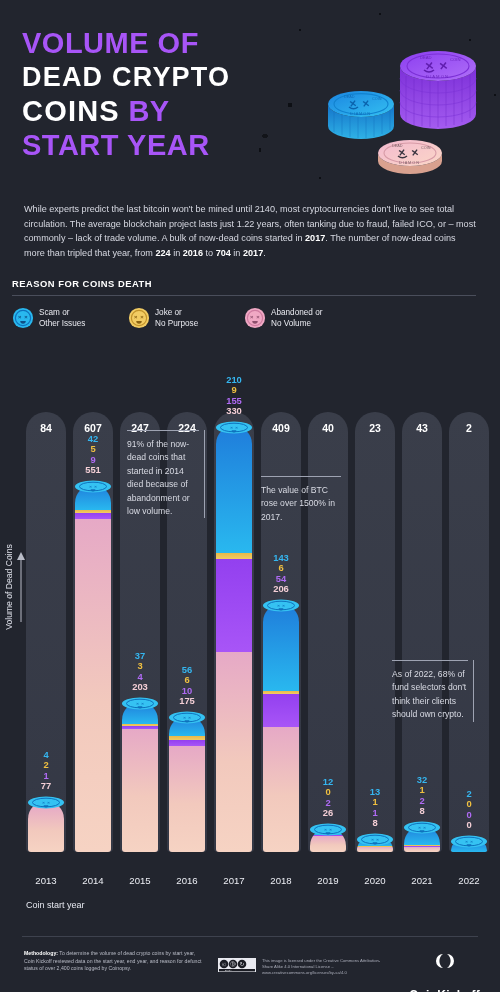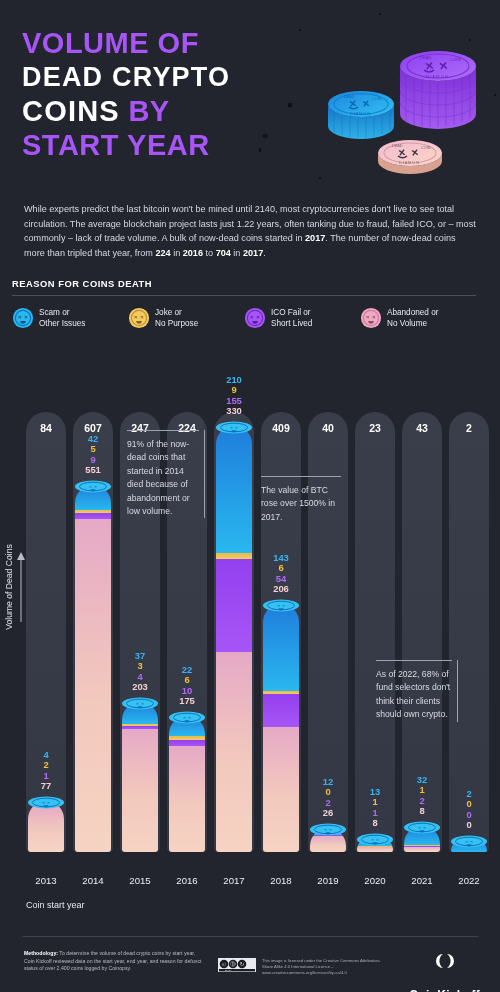--- a/index.html
+++ b/index.html
@@ -281,33 +281,20 @@
         <text x="13.4" y="13" font-size="6.4" font-weight="bold" fill="#8a6312" font-family="'Liberation Sans',sans-serif">×</text>
         <path d="M9 15.3 h6 a3 3 0 0 1 -6 0 z" fill="#8a6312"></path>
       </svg>
       <div class="leg-label">
         <span>Joke or</span><br>
         <span>No Purpose</span>
       </div>
     </div>
     <div class="leg-item">
       <svg class="leg-face" viewBox="0 0 24 24">
-        <circle cx="12" cy="12" r="11" fill="#a855f7"></circle>
-          <circle cx="12" cy="12" r="8.3" fill="none" stroke="#7526cf" stroke-width="1.3"></circle>
-        <text x="6.6" y="13" font-size="6.4" font-weight="bold" fill="#561a9c" font-family="'Liberation Sans',sans-serif">×</text>
-        <text x="13.4" y="13" font-size="6.4" font-weight="bold" fill="#561a9c" font-family="'Liberation Sans',sans-serif">×</text>
-        <path d="M9 15.3 h6 a3 3 0 0 1 -6 0 z" fill="#561a9c"></path>
-      </svg>
-      <div class="leg-label">
-        <span>ICO Fail or</span><br>
-        <span>Short Lived</span>
-      </div>
-    </div>
-    <div class="leg-item">
-      <svg class="leg-face" viewBox="0 0 24 24">
         <circle cx="12" cy="12" r="11" fill="#f0a8c4"></circle>
           <circle cx="12" cy="12" r="8.3" fill="none" stroke="#cf7ba0" stroke-width="1.3"></circle>
         <text x="6.6" y="13" font-size="6.4" font-weight="bold" fill="#8e4f6d" font-family="'Liberation Sans',sans-serif">×</text>
         <text x="13.4" y="13" font-size="6.4" font-weight="bold" fill="#8e4f6d" font-family="'Liberation Sans',sans-serif">×</text>
         <path d="M9 15.3 h6 a3 3 0 0 1 -6 0 z" fill="#8e4f6d"></path>
       </svg>
       <div class="leg-label">
         <span>Abandoned or</span><br>
         <span>No Volume</span>
       </div>
@@ -405,21 +392,21 @@
           <div class="seg pink" style="height: 106.25px;"></div>
         </div>
         <div class="cap" style="bottom: 129px;"><svg width="40" height="13" viewBox="0 0 40 13">
             <ellipse cx="20" cy="6.5" rx="18" ry="6" fill="#35c2f2"></ellipse>
             <ellipse cx="20" cy="6.5" rx="13.5" ry="4.3" fill="none" stroke="#0e72bd" stroke-width="1"></ellipse>
             <text x="16.2" y="8.4" font-size="4.4" font-weight="bold" fill="#0e72bd" font-family="'Liberation Sans',sans-serif">×</text>
             <text x="21.2" y="8.4" font-size="4.4" font-weight="bold" fill="#0e72bd" font-family="'Liberation Sans',sans-serif">×</text>
             <path d="M17.6 9.2 h4.8 a2.4 2.4 0 0 1 -4.8 0 z" fill="#0e72bd"></path>
           </svg></div>
         <div class="vals" style="bottom: 145px;">
-          <div class="v-blue">22</div>
+          <div class="v-blue">56</div>
           <div class="v-yel">6</div>
           <div class="v-pur">10</div>
           <div class="v-pink">175</div>
         </div>
         <div class="xlab" style="bottom: -34px;">2016</div>
       </div>
       <div class="col" style="left: 188px;">
         <div class="track" style="height: 440px;"></div>
         <div class="total" style="bottom: 418px;">704</div>
         <div class="stack" style="height: 426px;">
@@ -564,21 +551,21 @@
   <div id="callout-layer">
       <div class="callout" style="left: 127px; top: 38px; width: 72px;">
         <div class="rule"></div>
         <div>91% of the now-dead coins that started in 2014 died because of abandonment or low volume.</div>
         <div class="rule vert"></div>
       </div>
       <div class="callout" style="left: 261px; top: 84px; width: 80px;">
         <div class="rule"></div>
         <div>The value of BTC rose over 1500% in 2017.</div>
       </div>
-      <div class="callout" style="left: 376px; top: 268px; width: 76px;">
+      <div class="callout" style="left: 392px; top: 268px; width: 76px;">
         <div class="rule"></div>
         <div>As of 2022, 68% of fund selectors don't think their clients should own crypto.</div>
         <div class="rule vert"></div>
       </div>
     </div>
 </div>
 
 <div id="foot-rule"></div>
 <div id="footer">
   <div id="method"><b>Methodology:</b><span> To determine the volume of dead crypto coins by start year, Coin Kickoff reviewed data on the start year, end year, and reason for defunct status of over 2,400 coins logged by Coinopsy.</span></div>

